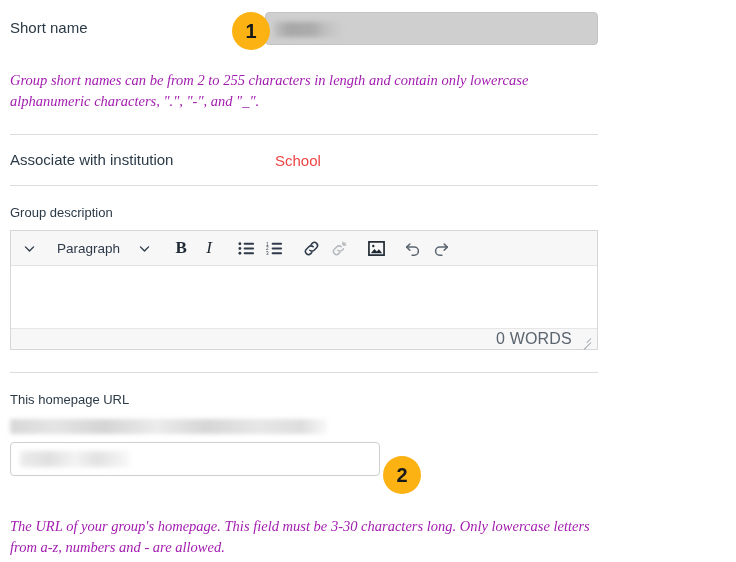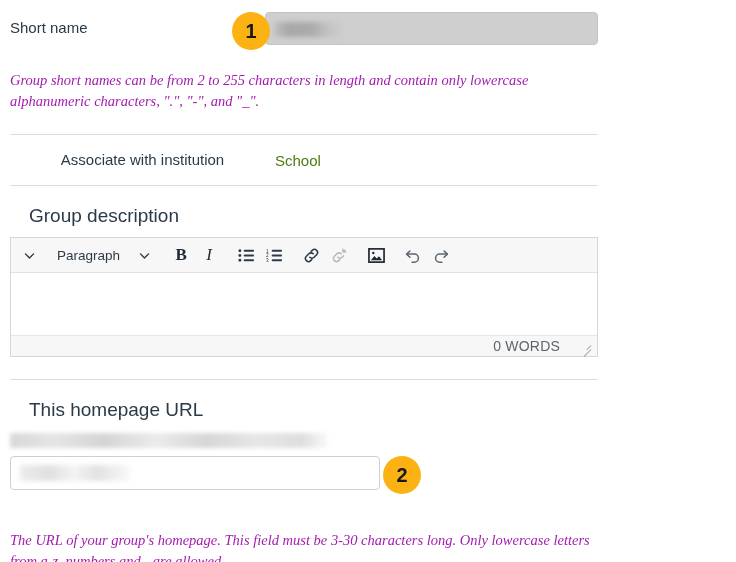--- a/index.html
+++ b/index.html
@@ -106,33 +106,31 @@
   #badge-1 { left: 232px; top: 12px; }
   #badge-2 { left: 383px; top: 456px; }
 
   
   #institution-row {
     height: 50px;
   }
   #institution-row .field-label {
     width: 265px;
     flex: 0 0 265px;
-    text-align: center;
   }
   .field-value {
     font-size: 15px;
-    color: #4d7c0f;
+    color: #ef4444;
   }
 
   
   .section-label {
-    font-size: 19px;
+    font-size: 13px;
     color: #2b3a47;
     padding: 0 10px;
-    margin-left: 19px;
   }
   .editor {
     margin: 0 10px;
     border: 1px solid #d7d7d7;
     background: #86efac;
     box-sizing: border-box;
   }
   .editor-toolbar {
     display: flex;
     align-items: center;
@@ -171,24 +169,24 @@
     height: 20px;
     background: #f7f7f7;
     border-top: 1px solid #e6e6e6;
     display: flex;
     align-items: center;
     justify-content: flex-end;
     padding-right: 6px;
     position: relative;
   }
   .word-count {
-    font-size: 14px;
+    font-size: 16px;
     letter-spacing: 0.2px;
     color: #5b6570;
-    margin-right: 20px;
+    margin-right: 8px;
   }
   .resize-grip {
     width: 11px;
     height: 11px;
     position: relative;
   }
   .resize-grip i {
     position: absolute;
     right: 0;
     height: 1px;

